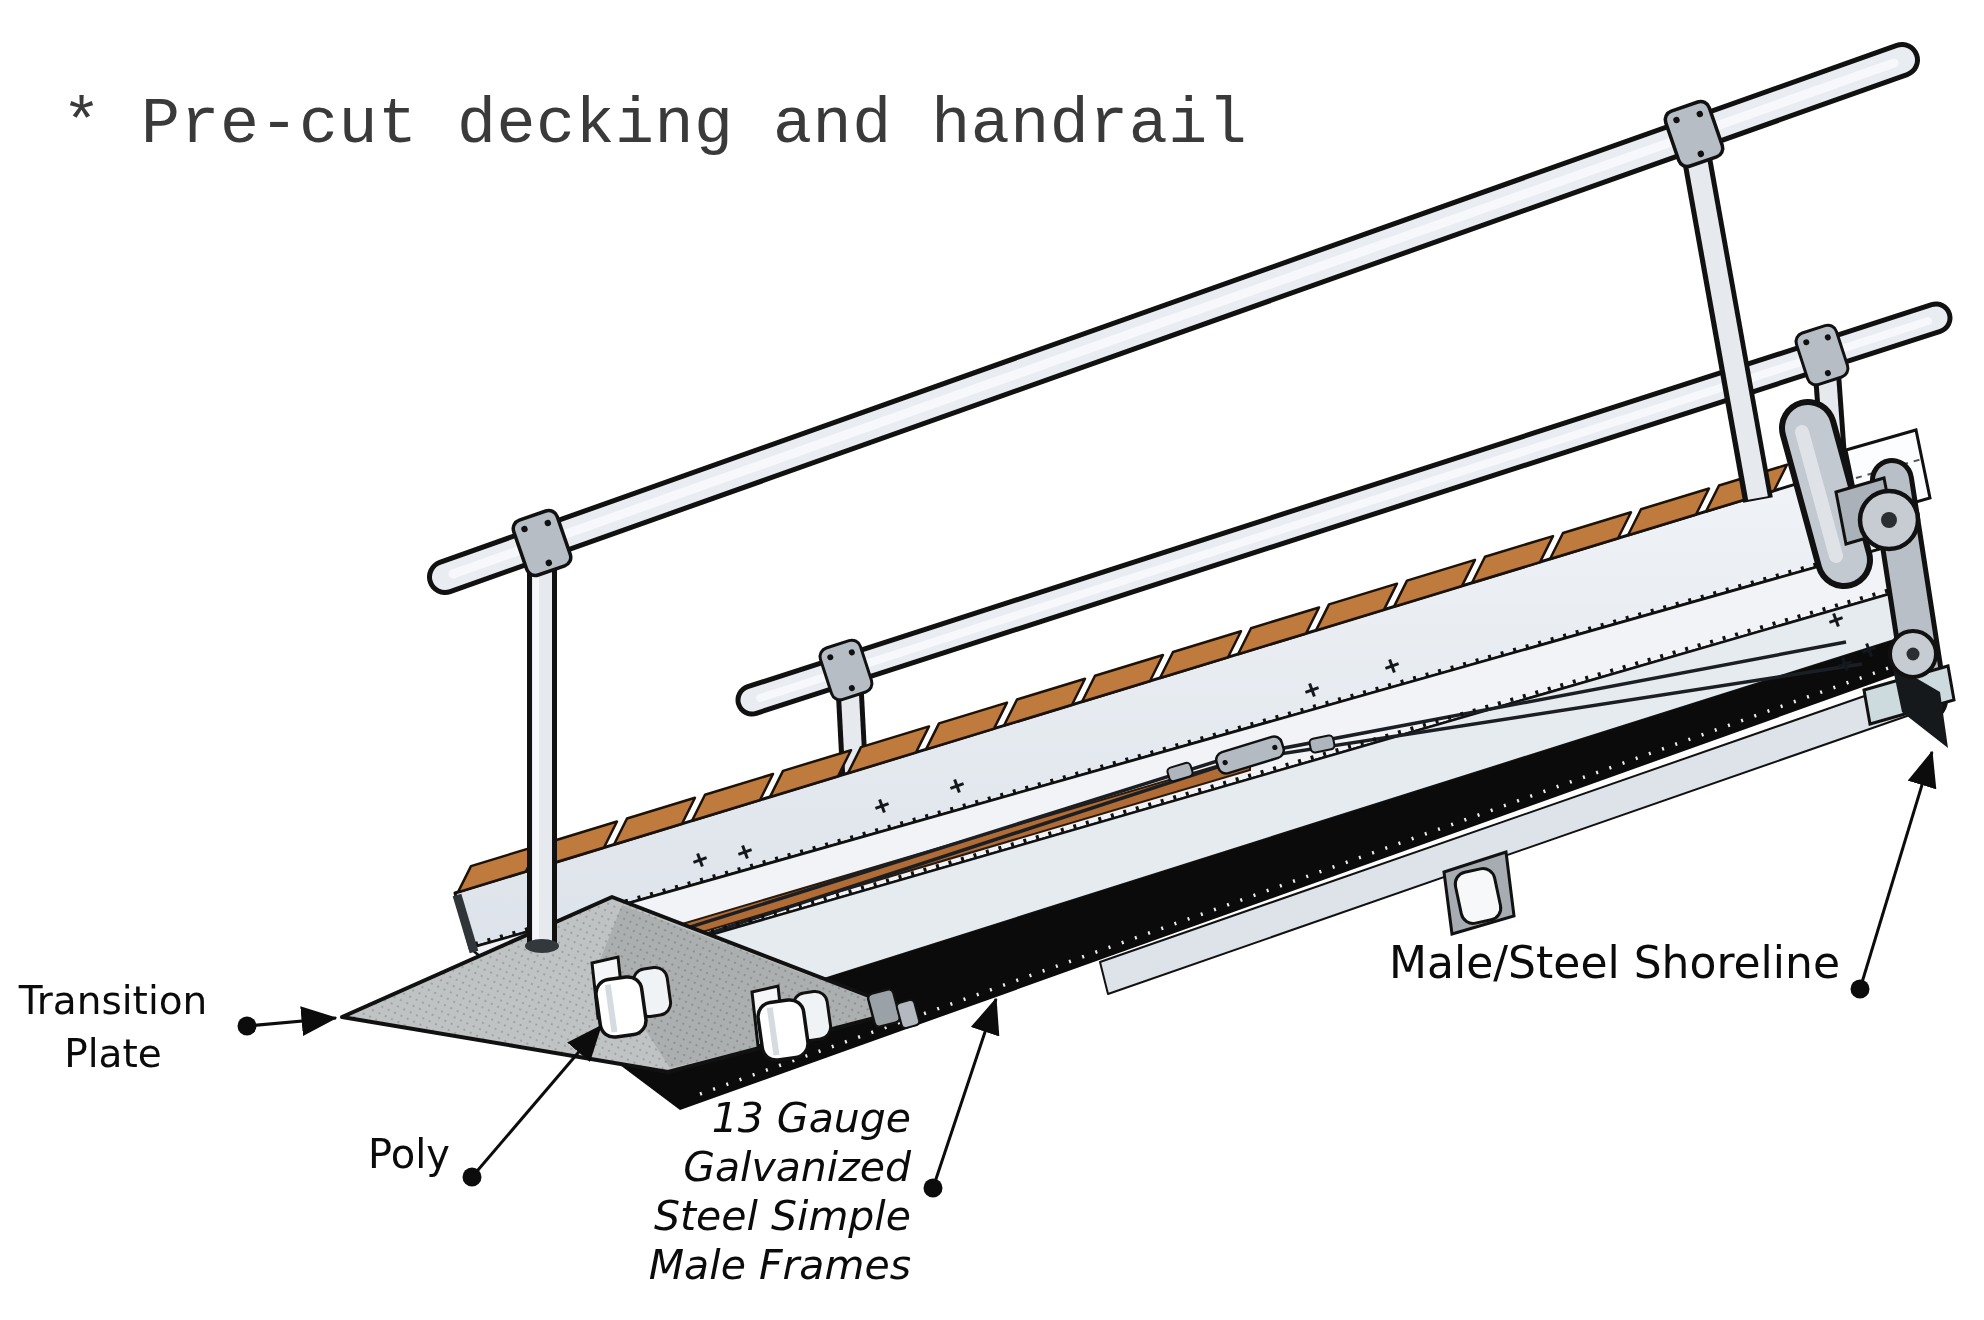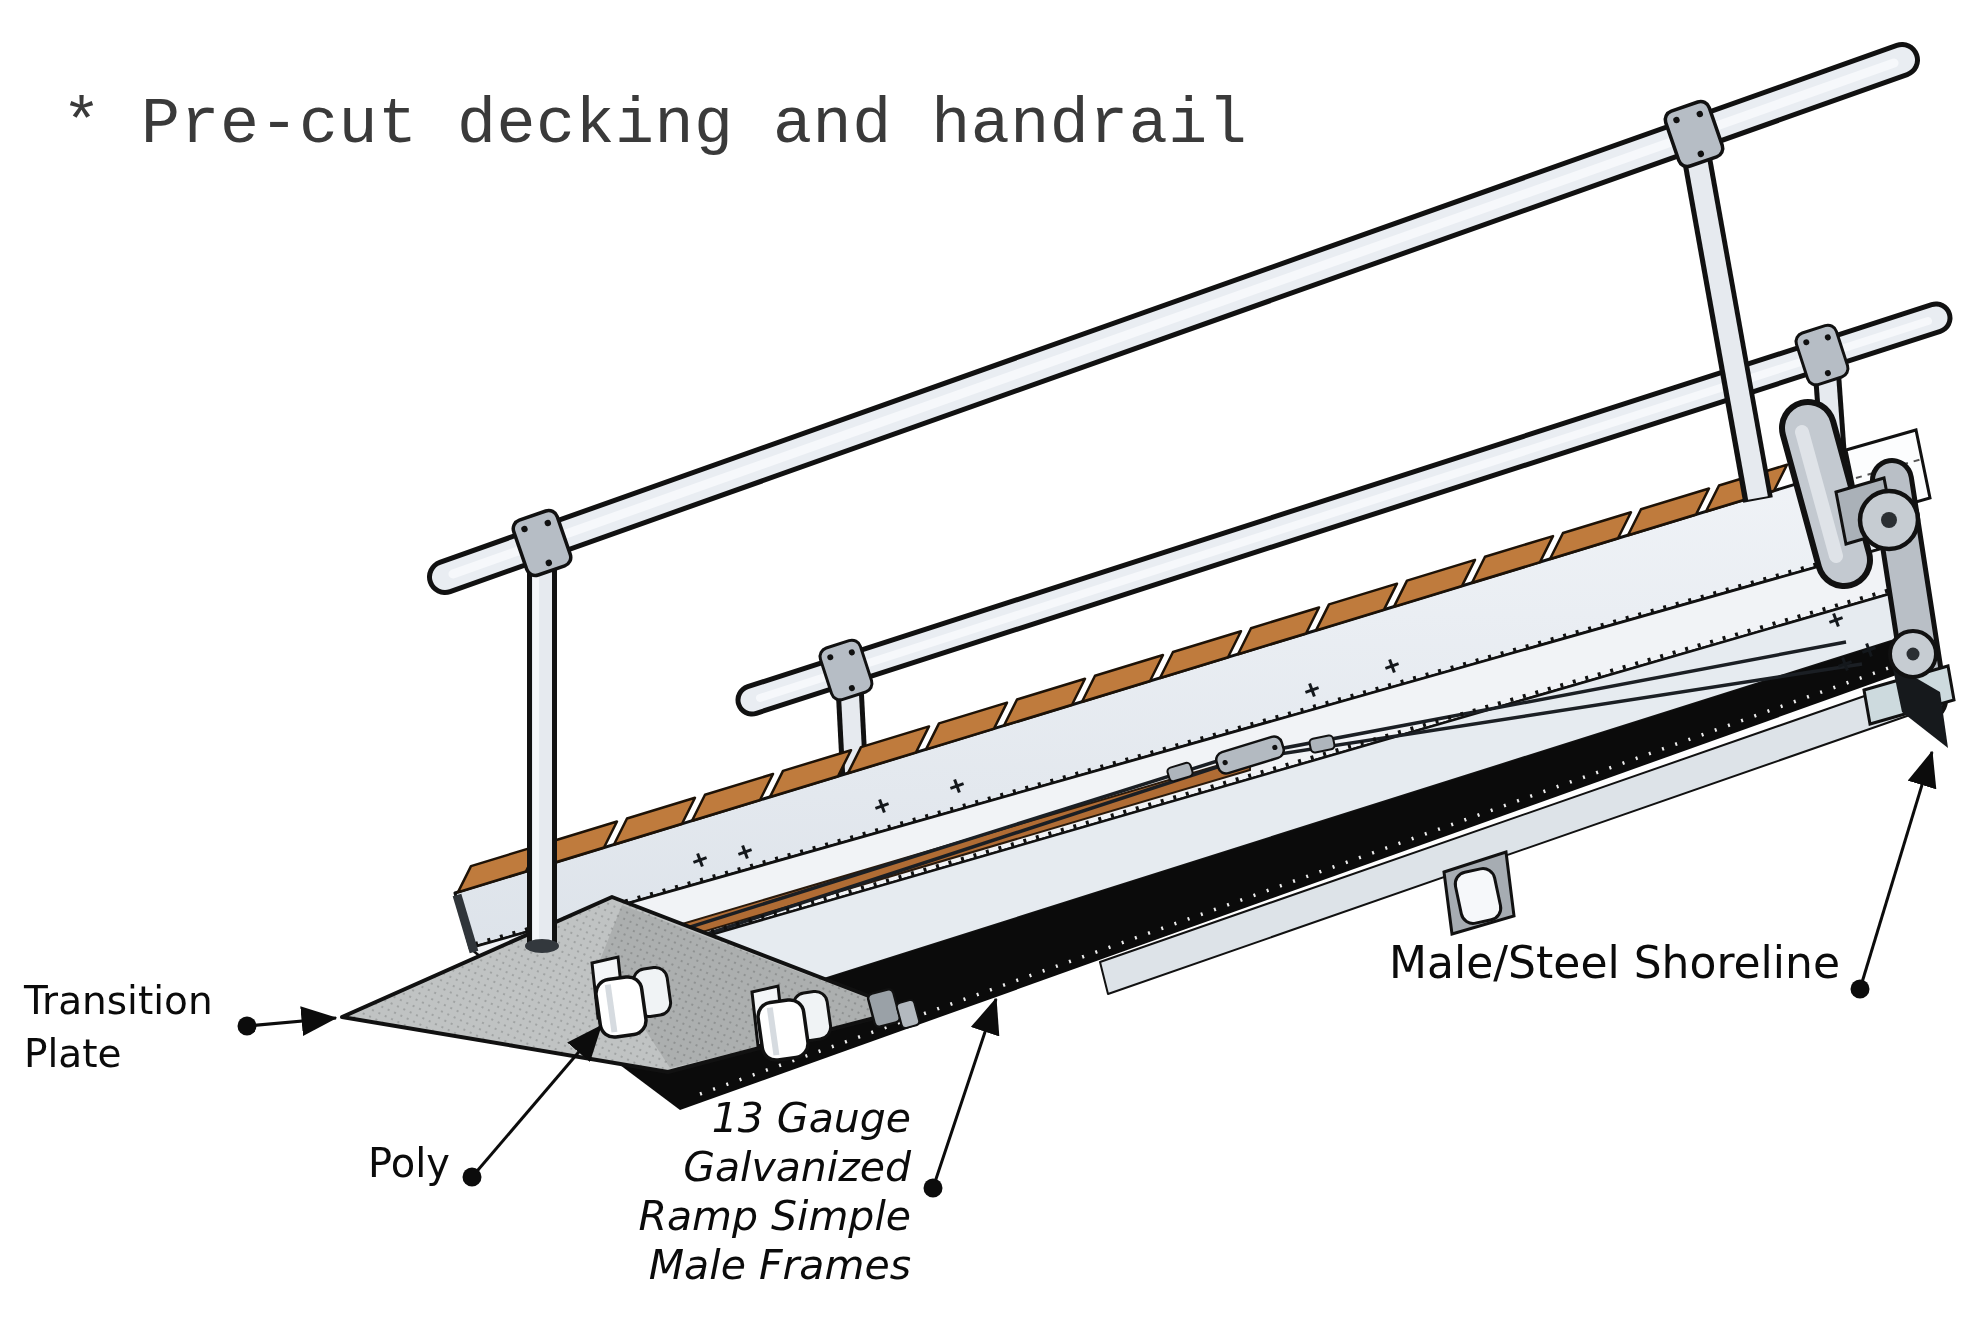--- a/index.html
+++ b/index.html
@@ -3,22 +3,22 @@
 <meta charset="utf-8">
 <style>
   html,body{margin:0;padding:0;background:#fff;}
   .stage{position:relative;width:1984px;height:1320px;background:var(--background,#fff);overflow:hidden;
          font-family:"DejaVu Sans",sans-serif;}
   .note{position:absolute;left:62px;top:86px;font-family:Liberation Mono, monospace;
         font-size:65px;line-height:79px;color:var(--note_text,#3a3a3a);letter-spacing:.5px;white-space:nowrap;}
   .note .l2{padding-left:76px;}
   .label{position:absolute;color:var(--label_text,#0b0b0b);white-space:nowrap;}
   .label div{white-space:nowrap;}
-  .lbl-transition{left:0;top:974px;width:226px;text-align:left;font-size:39px;line-height:53px;padding-left:24px;}
-  .lbl-poly{left:0;top:1126px;width:450px;text-align:right;font-size:40px;line-height:56px;margin-top:9px;}
+  .lbl-transition{left:0;top:974px;width:226px;text-align:center;font-size:39px;line-height:53px;}
+  .lbl-poly{left:0;top:1126px;width:450px;text-align:right;font-size:40px;line-height:56px;}
   .lbl-gauge{left:0;top:1094px;width:911px;text-align:right;font-size:41px;line-height:49px;font-style:italic;}
   .lbl-shore{left:0;top:938px;width:1840px;text-align:right;font-size:44px;line-height:49px;}
   svg{position:absolute;left:0;top:0;}
   .outl{stroke:#111;stroke-linejoin:round;}
   #planks polygon{fill:var(--deck_plank,#bf7b3d);stroke:#1d1207;stroke-width:2.5;stroke-linejoin:round;}
   .plus{stroke:#14181c;stroke-width:3;fill:none;}
   .leader{stroke:#0c0c0c;stroke-width:3;fill:none;}
 </style>
 </head>
 <body>
@@ -224,21 +224,21 @@
     <div>Plate</div>
   </div>
 
   <div class="label lbl-poly">
     <div>Poly</div>
   </div>
 
   <div class="label lbl-gauge">
     <div>13 Gauge</div>
     <div>Galvanized</div>
-    <div>Ramp Simple</div>
+    <div>Steel Simple</div>
     <div>Male Frames</div>
   </div>
 
   <div class="label lbl-shore">
     <div>Male/Steel Shoreline</div>
   </div>
 
 </div>
 
 </body></html>

